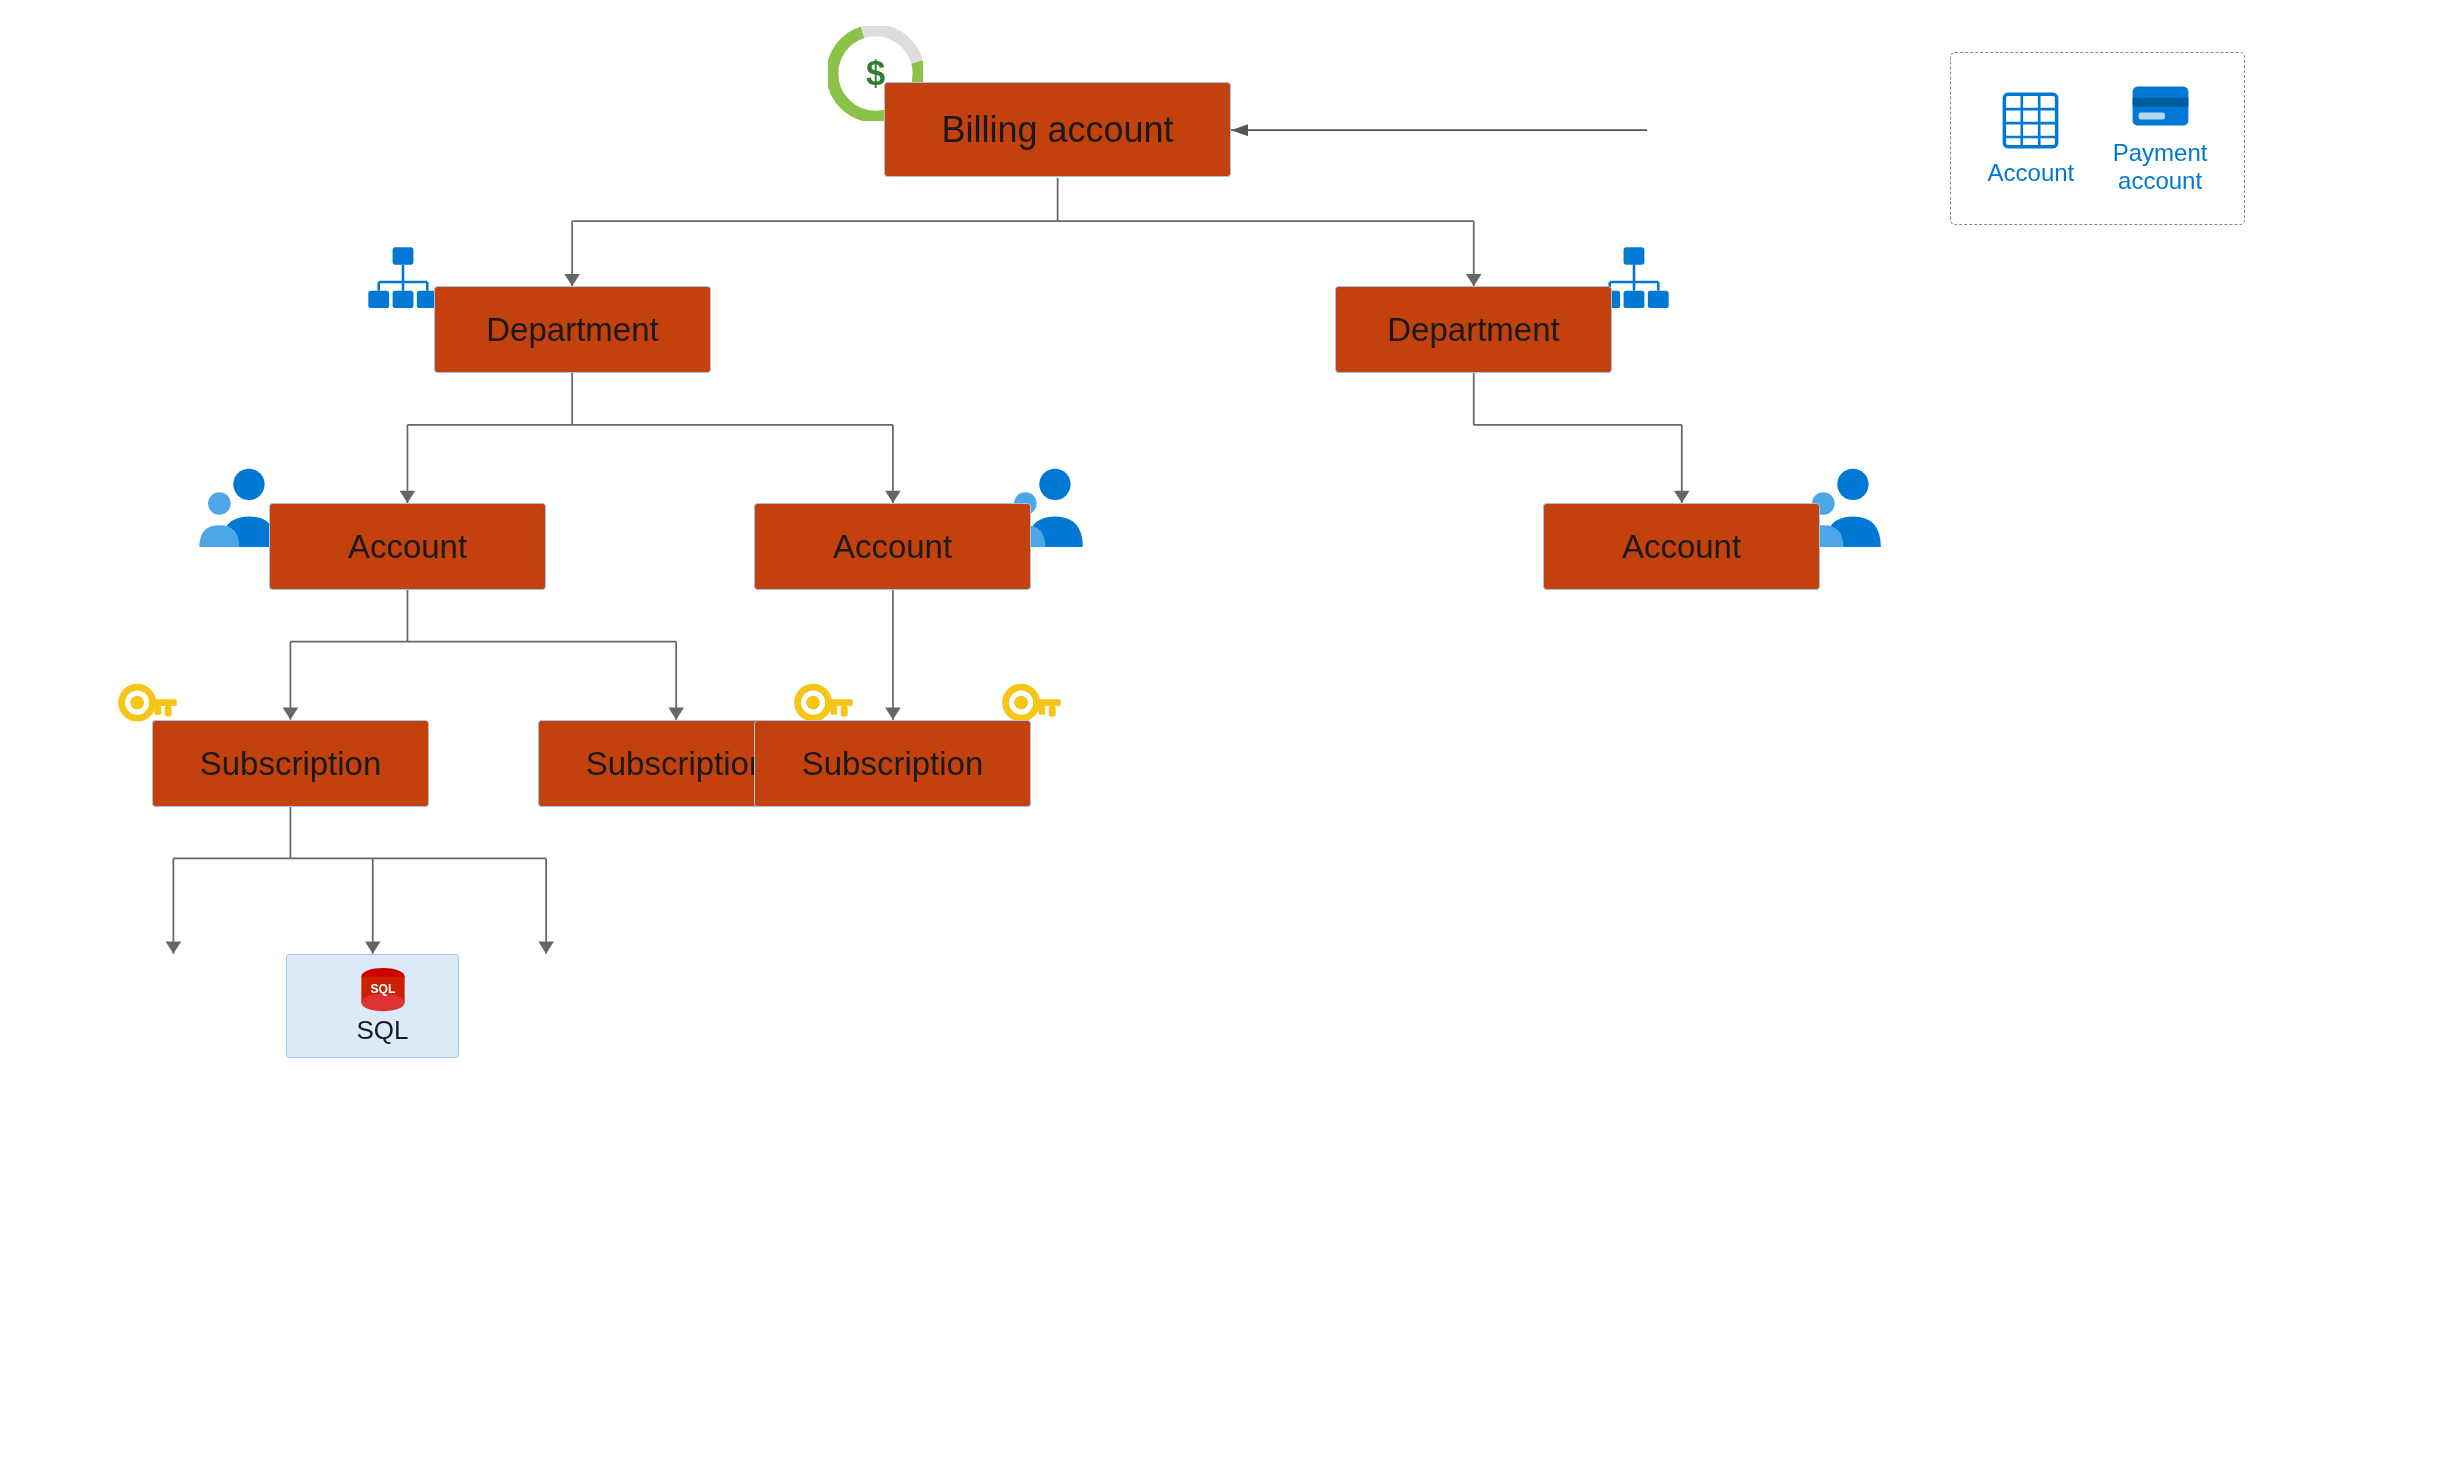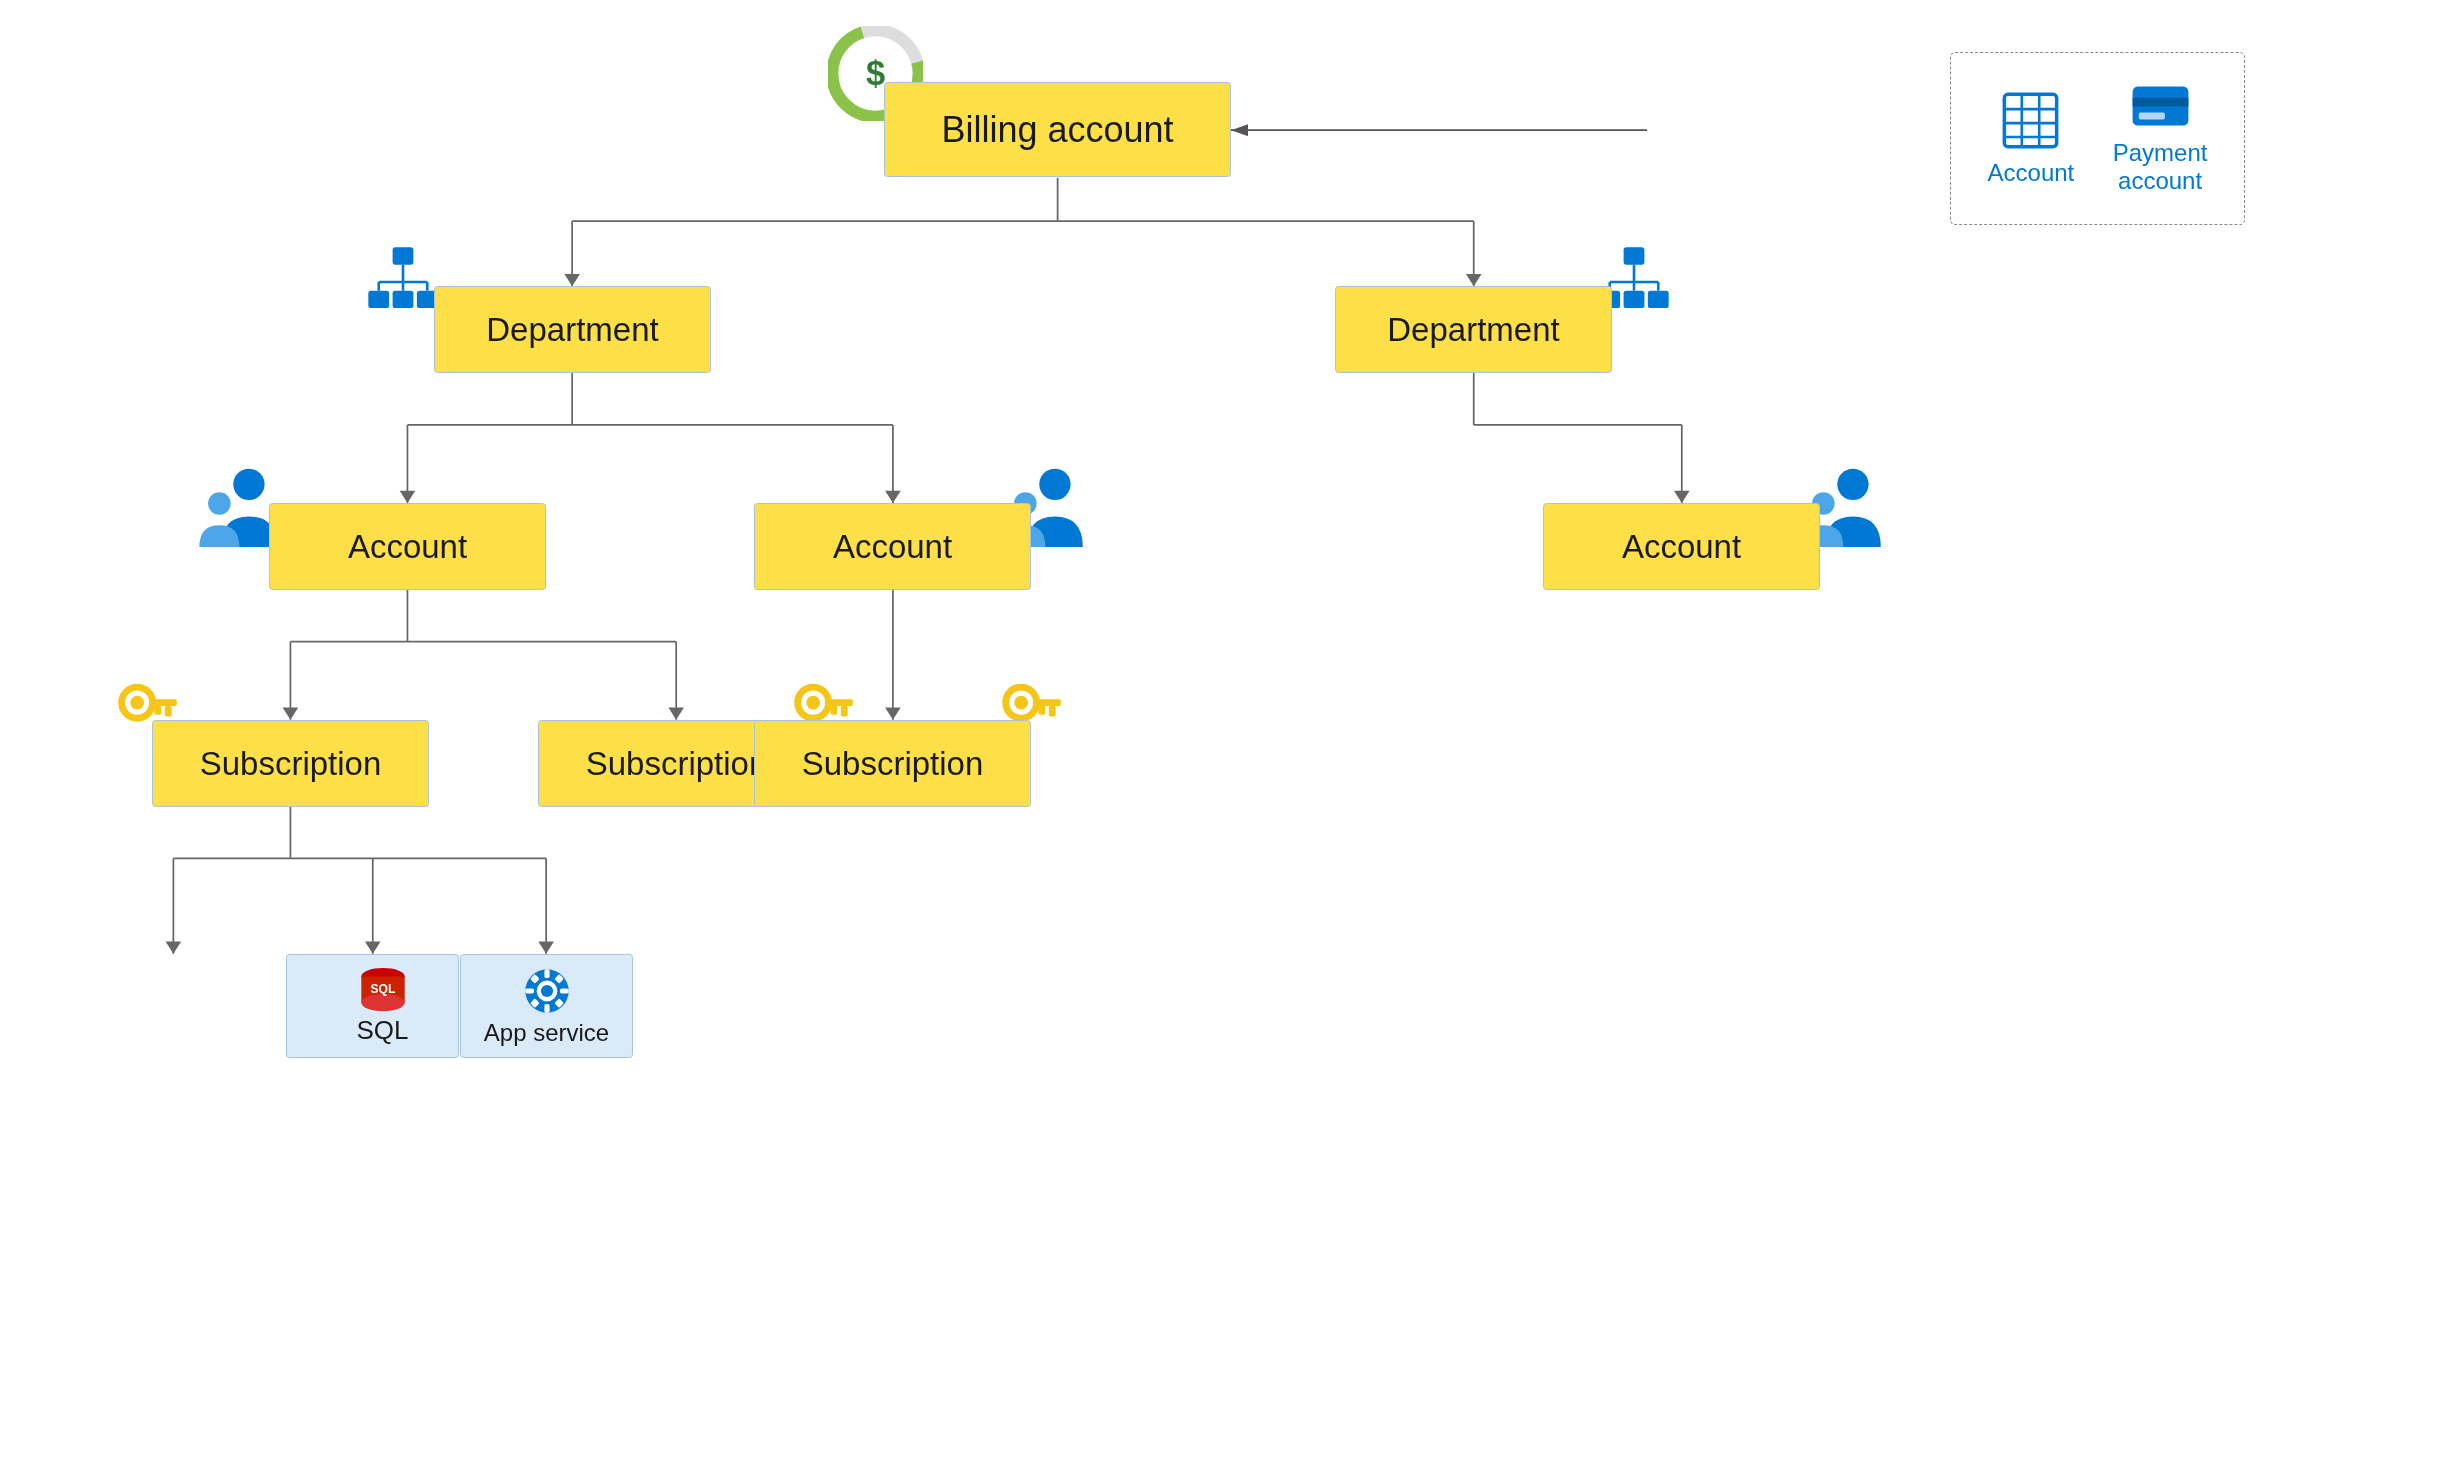--- a/index.html
+++ b/index.html
@@ -24,21 +24,21 @@
       top: 0;
       left: 0;
       width: 100%;
       height: 100%;
       pointer-events: none;
     }
 
     
     .node {
       position: absolute;
-      background: #fde047;
+      background: #c2410c;
       border: 0.9px solid #a8c4e0;
       border-radius: 3.5px;
       display: flex;
       align-items: center;
       justify-content: center;
       font-size: 31px;
       font-weight: 400;
       color: #1a1a1a;
       text-align: center;
     }
@@ -447,39 +447,20 @@
 
       <ellipse cx="30" cy="12" rx="25" ry="10" fill="#cc0000"></ellipse>
       <rect x="5" y="12" width="50" height="30" fill="#cc2200"></rect>
       <ellipse cx="30" cy="42" rx="25" ry="10" fill="#dd3333"></ellipse>
 
       <text x="30" y="31" text-anchor="middle" font-size="14" fill="white" font-weight="bold">SQL</text>
     </svg>
     <span style="font-size:26px; margin-top:1.7px;">SQL</span>
   </div>
 
-  <div class="node node-app">
-    <svg viewBox="0 0 60 60" width="52" height="52">
-
-      <circle cx="30" cy="30" r="25" fill="#0078d4"></circle>
-
-      <circle cx="30" cy="30" r="12" fill="white"></circle>
-      <circle cx="30" cy="30" r="7" fill="#0078d4"></circle>
-
-      <rect x="27" y="5" width="6" height="10" rx="2" fill="white"></rect>
-      <rect x="27" y="45" width="6" height="10" rx="2" fill="white"></rect>
-      <rect x="5" y="27" width="10" height="6" rx="2" fill="white"></rect>
-      <rect x="45" y="27" width="10" height="6" rx="2" fill="white"></rect>
-      <rect x="12" y="12" width="8" height="8" rx="2" fill="white" transform="rotate(45 16 16)"></rect>
-      <rect x="40" y="12" width="8" height="8" rx="2" fill="white" transform="rotate(45 44 16)"></rect>
-      <rect x="12" y="40" width="8" height="8" rx="2" fill="white" transform="rotate(45 16 44)"></rect>
-      <rect x="40" y="40" width="8" height="8" rx="2" fill="white" transform="rotate(45 44 44)"></rect>
-    </svg>
-    <span style="font-size:24px; margin-top:1.7px; text-align:center;">App service</span>
-  </div>
 
   <div class="invoice-box">
     <div class="invoice-item">
 
       <svg viewBox="0 0 70 70" width="61" height="61">
         <rect x="5" y="5" width="60" height="60" rx="4" fill="none" stroke="#0078d4" stroke-width="4"></rect>
         <line x1="5" y1="22" x2="65" y2="22" stroke="#0078d4" stroke-width="3"></line>
         <line x1="5" y1="38" x2="65" y2="38" stroke="#0078d4" stroke-width="3"></line>
         <line x1="5" y1="54" x2="65" y2="54" stroke="#0078d4" stroke-width="3"></line>
         <line x1="25" y1="5" x2="25" y2="65" stroke="#0078d4" stroke-width="3"></line>

